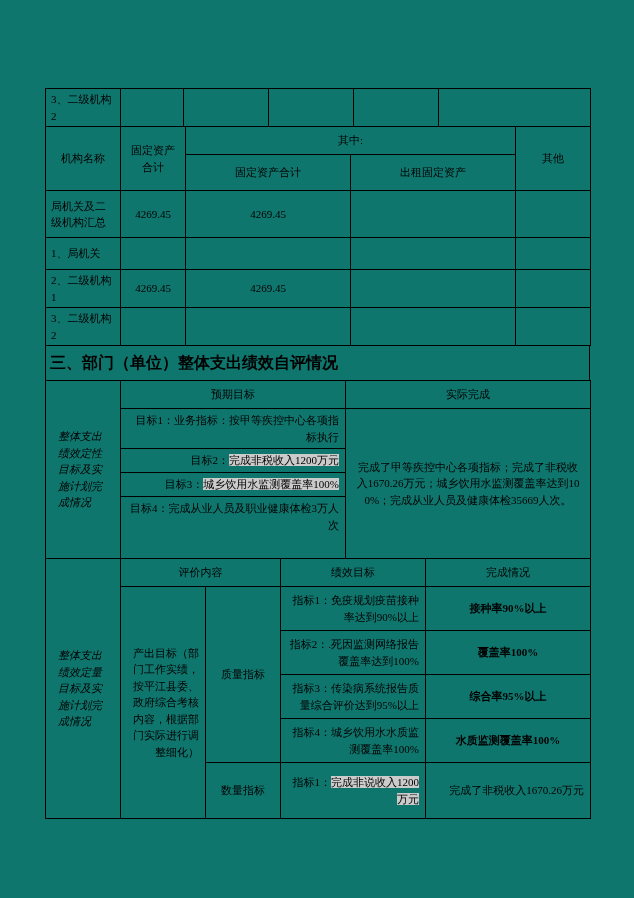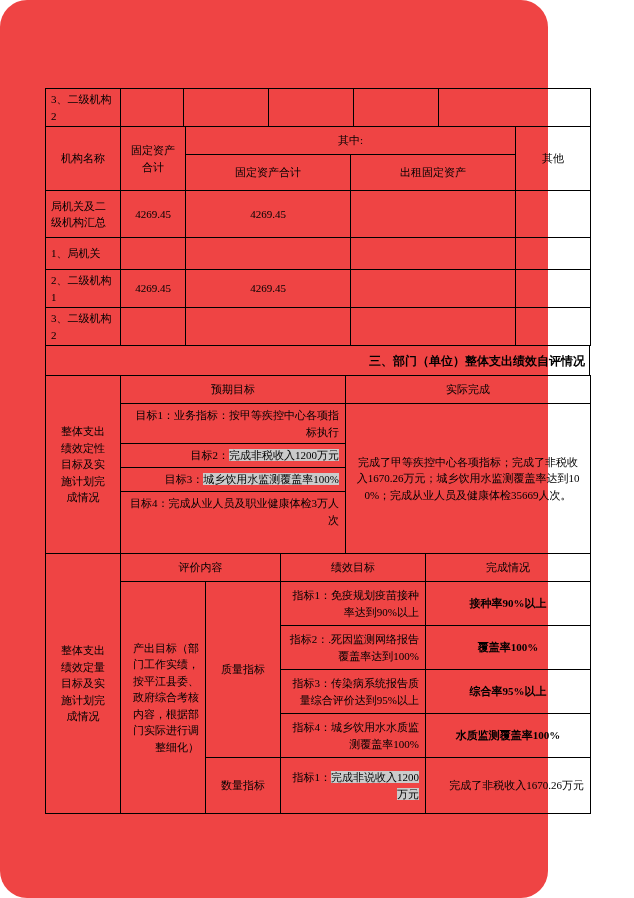--- a/index.html
+++ b/index.html
@@ -2,35 +2,35 @@
 <html><head>
 <meta charset="utf-8">
 <style>
   * { margin:0; padding:0; box-sizing:border-box; }
   html,body { background:#ffffff; }
   body {
     width:634px; height:898px;
     font-family:"Liberation Serif","DejaVu Serif",serif;
     color:#000;
   }
-  .page { position:relative; width:548px; height:898px; padding:88px 44px 0 45px; background:#ef4444;border-radius:27px; }
+  .page { position:relative; width:634px; height:898px; padding:88px 44px 0 45px; background:#0f766e; }
   table.tbl { border-collapse:collapse; table-layout:fixed; width:545px; }
   table.tbl + table.tbl { margin-top:-1px; }
   td {
     border:1px solid #000;
     font-size:11px; line-height:1.5;
     padding:2px 5px;
     vertical-align:middle;
     word-break:break-all;
   }
   .c { text-align:center; }
   .l { text-align:left; }
-  .vlabel { text-align:center; padding:4px 12px; }
+  .vlabel { padding:4px 12px;font-style:italic; }
   .narrow { padding:2px 9px;text-align:center; }
-  .title-cell { font-weight:bold; font-size:12px; text-align:right; padding:5px 4px; }
+  .title-cell { font-weight:bold; font-size:16px; text-align:left; padding:5px 4px; }
   .bold { font-weight:bold; }
   .hl { background:#cbcbcb; }
   .goal { text-align:right; padding:3px 6px; }
   .para { text-align:center; padding:4px 7px; vertical-align:middle; }
   .pagenum { width:545px; text-align:center; margin-top:56px; font-size:10px; }
 </style>
 </head>
 <body>
 
 <div class="page">

